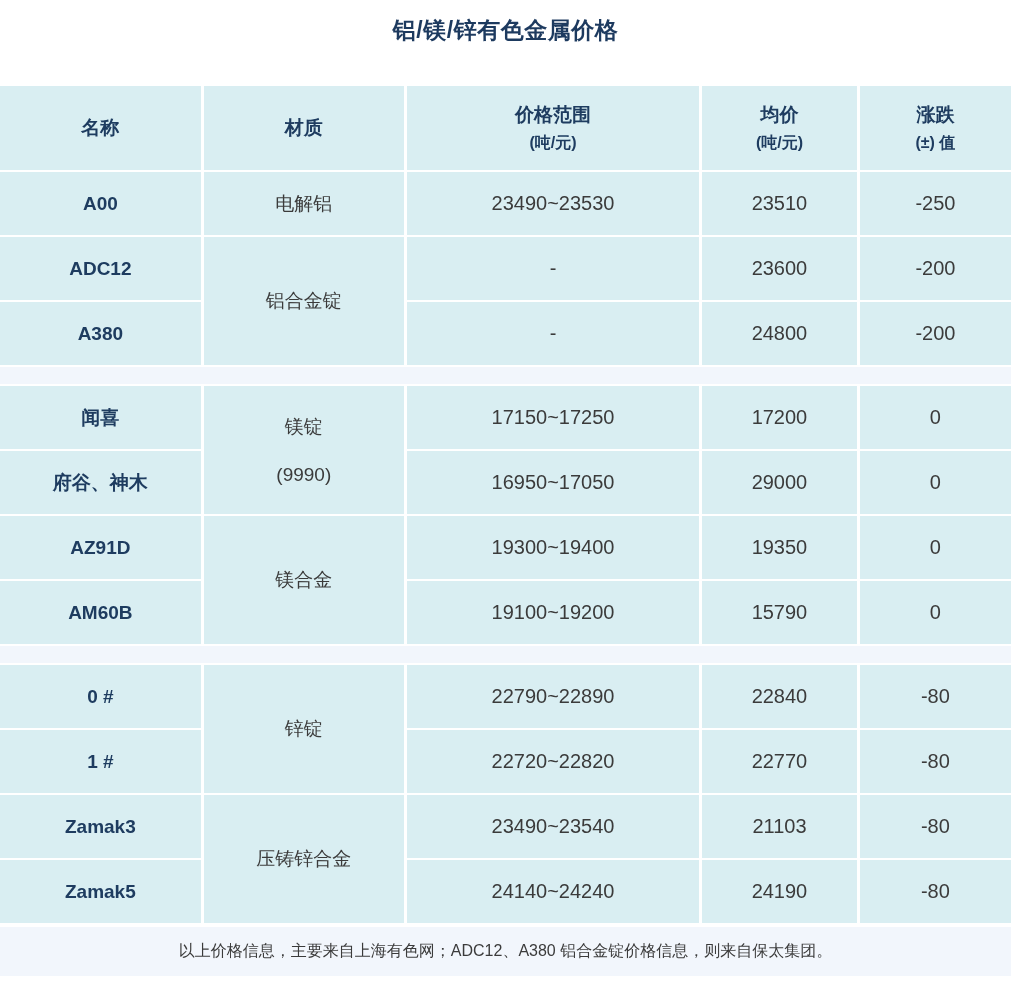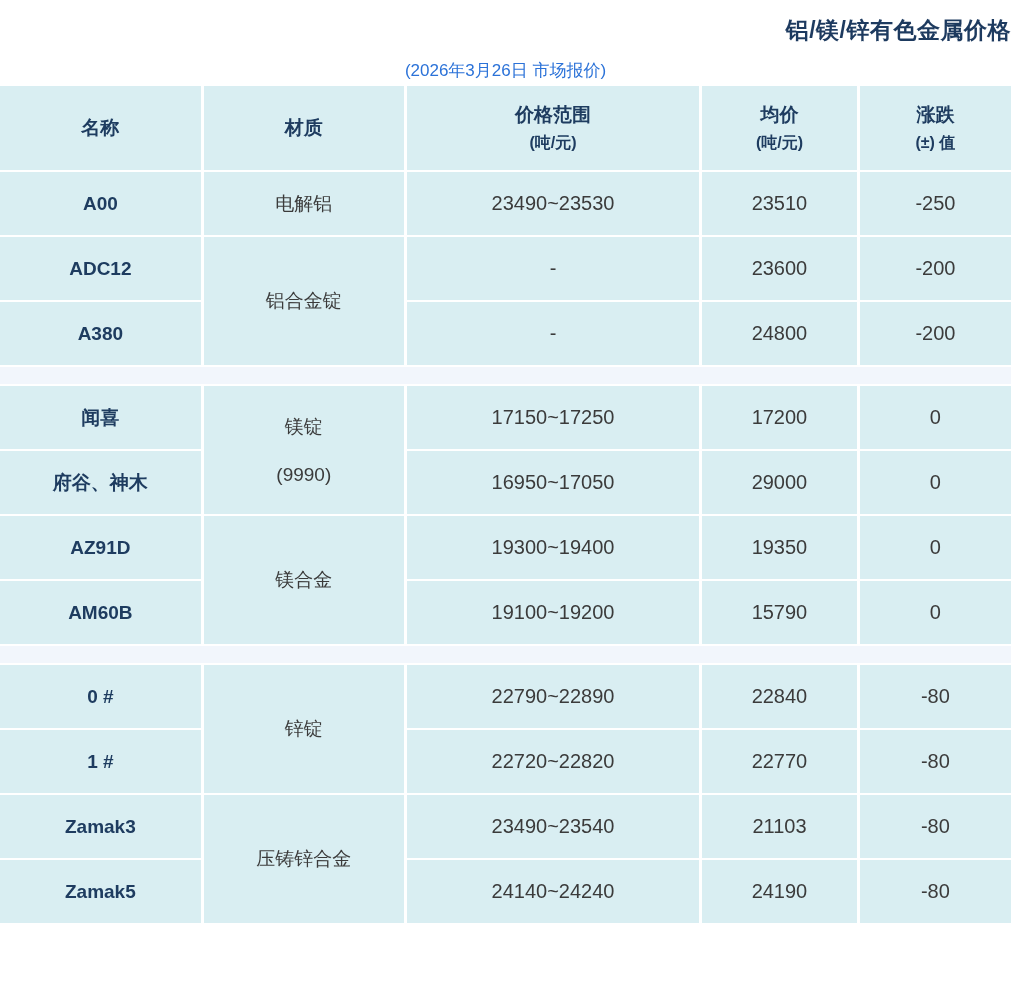--- a/index.html
+++ b/index.html
@@ -19,21 +19,20 @@
     text-align: center;
     background: #ffffff;
   }
   .page-title {
     margin: 0;
     padding-top: 15px;
     font-size: 23px;
     font-weight: bold;
     color: #1d3a5f;
     letter-spacing: 0.5px;
-    text-align: right;
   }
   .report-date {
     margin-top: 13px;
     font-size: 17px;
     color: #2b72d8;
   }
   table.price-table {
     width: 100%;
     border-collapse: collapse;
     table-layout: fixed;
@@ -90,21 +89,20 @@
     color: #3b3b3b;
   }
 </style>
 </head>
 <body>
 
 <div class="page">
 
   <div class="title-area">
     <h1 class="page-title">铝/镁/锌有色金属价格</h1>
-    <div class="report-date">(2026年3月26日 市场报价)</div>
   </div>
 
   <table class="price-table">
     <colgroup>
       <col style="width:20%">
       <col style="width:20.1%">
       <col style="width:29.2%">
       <col style="width:15.6%">
       <col style="width:15.1%">
     </colgroup>
@@ -231,14 +229,17 @@
       <tr class="data-row">
         <td class="name-cell">Zamak5</td>
         <td class="range-cell">24140~24240</td>
         <td class="avg-cell">24190</td>
         <td class="change-cell">-80</td>
       </tr>
 
     </tbody>
   </table>
 
+  <div class="footer-bar">
+    <span>以上价格信息，主要来自上海有色网；ADC12、A380 铝合金锭价格信息，则来自保太集团。</span>
+  </div>
 
 </div>
 
 </body></html>

